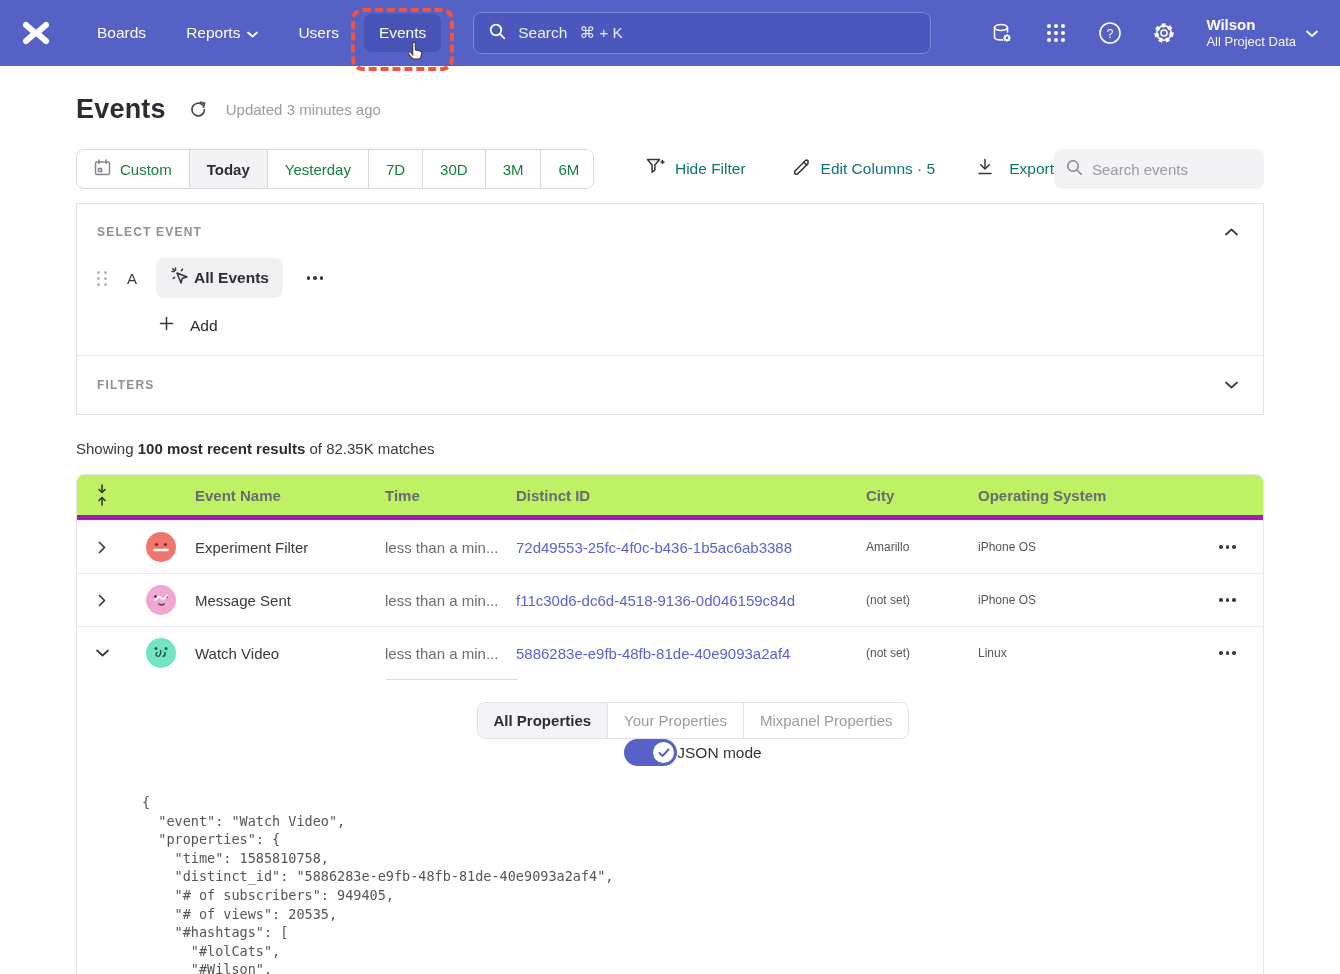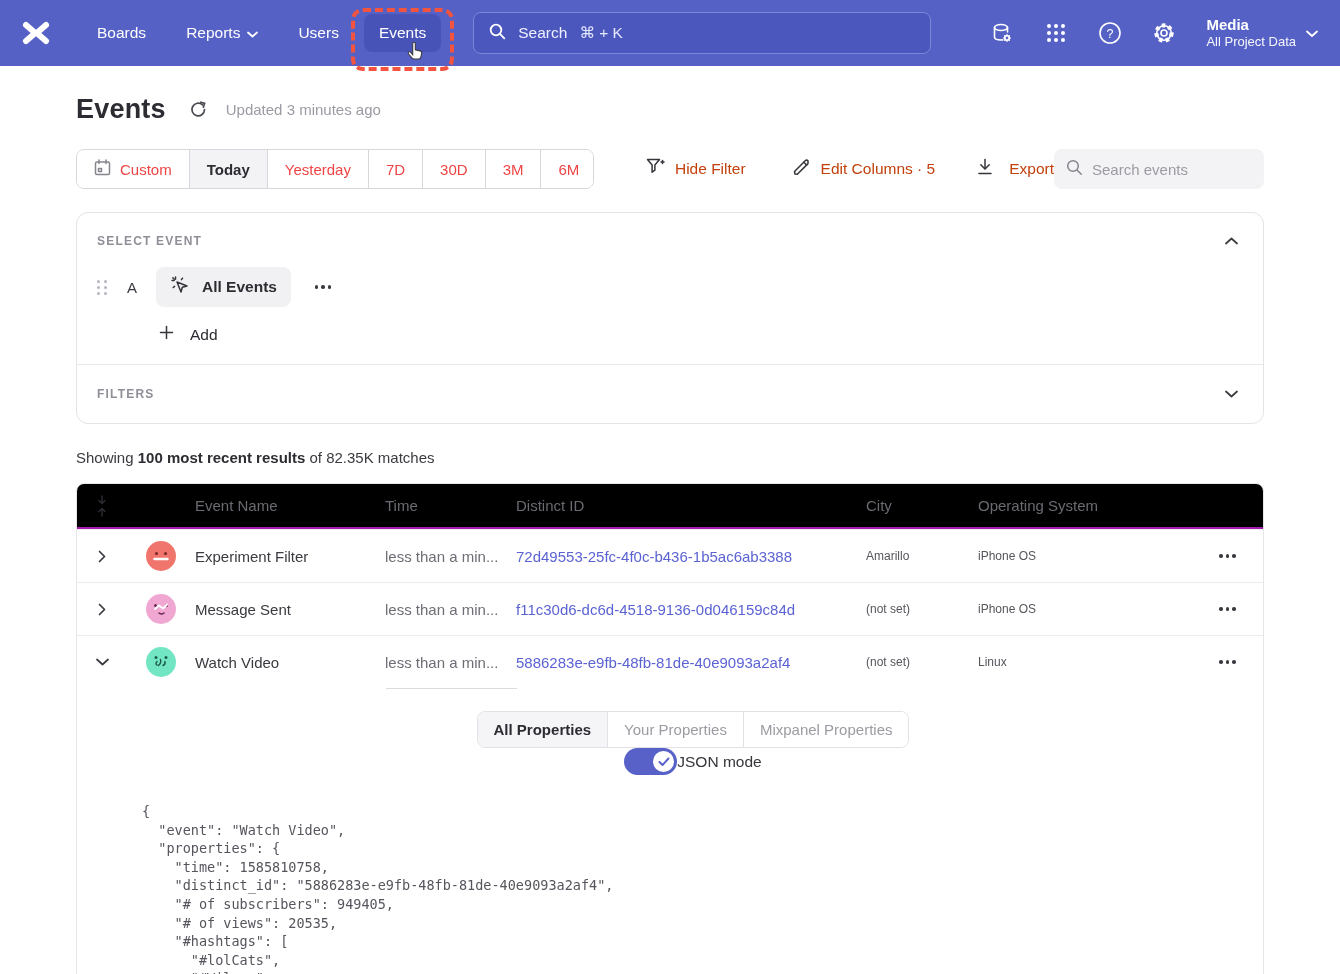--- a/index.html
+++ b/index.html
@@ -30,58 +30,58 @@
   
   .main { padding:0 76px; }
   .page-header { margin-top:28px; display:flex; align-items:center; gap:16px; }
   .page-title { font-size:27px; font-weight:bold; color:#2c2c32; letter-spacing:.2px; }
   .refresh-btn { width:22px; height:22px; display:flex; align-items:center; justify-content:center; cursor:pointer; margin-left:6px; }
   .updated { font-size:15px; color:#9b9ba3; }
 
   
   .controls { margin-top:24px; display:flex; align-items:center; }
   .segmented { display:inline-flex; border:1px solid #d8d8dc; border-radius:8px; overflow:hidden; }
-  .seg { padding:9px 17px; font-size:15px; color:#ef4444; background:#fff; border:none; border-left:1px solid #d8d8dc;
+  .seg { padding:9px 17px; font-size:15px; color:#15803d; background:#fff; border:none; border-left:1px solid #d8d8dc;
          display:flex; align-items:center; gap:9px; cursor:pointer; font-family:inherit; white-space:nowrap; }
   .seg:first-child { border-left:none; }
   .seg.selected { background:#f3f3f5; color:#2c2c32; font-weight:bold; }
-  .tool-btn { display:flex; align-items:center; gap:10px; font-size:15.5px; color:#c2410c; cursor:pointer; white-space:nowrap; }
+  .tool-btn { display:flex; align-items:center; gap:10px; font-size:15.5px; color:#0f766e; cursor:pointer; white-space:nowrap; }
   .dark-icon { stroke:#35353b; fill:none; stroke-width:1.5; stroke-linecap:round; stroke-linejoin:round; }
   .gray-icon { stroke:#85858d; fill:none; stroke-width:1.5; stroke-linecap:round; stroke-linejoin:round; }
   .search-events { margin-left:auto; width:220px; height:40px; background:#f3f3f5; border-radius:8px; display:flex; align-items:center; padding:0 12px; gap:9px; }
   .search-events input { border:none; background:transparent; outline:none; font-size:15px; color:#4c1d95; width:160px; font-family:inherit; }
   .search-events input::placeholder { color:#9b9ba3; }
 
   
-  .query-card { margin-top:23px; border:1px solid #e4e4e8; border-radius:12px; }
+  .query-card { margin-top:14px; border:1px solid #e4e4e8; border-radius:0; }
   .q-section { padding:16px 20px 20px 20px; }
   .q-head { display:flex; align-items:center; justify-content:space-between; }
   .q-label { font-size:12px; letter-spacing:1.2px; color:#8f8f97; font-weight:bold; }
   .chev-btn { width:24px; height:24px; display:flex; align-items:center; justify-content:center; cursor:pointer; }
   .chev-d { stroke:#3a3a40; fill:none; stroke-width:1.7; stroke-linecap:round; stroke-linejoin:round; }
   .event-row { margin-top:14px; display:flex; align-items:center; gap:18px; }
   .drag-handle { display:grid; grid-template-columns:4px 4px; gap:3px; cursor:grab; }
   .drag-handle i { width:3px; height:3px; border-radius:50%; background:#b5b5bd; }
   .row-letter { font-size:15px; color:#3a3a40; width:12px; text-align:center; }
-  .event-chip { background:#f1f1f4; border-radius:8px; padding:8px 14px; display:flex; align-items:center; gap:12px; cursor:pointer; }
+  .event-chip { background:#f1f1f4; border-radius:8px; padding:8px 14px; display:flex; align-items:center; gap:4px; cursor:pointer; }
   .event-chip .chip-label { font-size:15.5px; font-weight:bold; color:#2c2c32; }
   .dots-btn { display:flex; gap:3px; align-items:center; cursor:pointer; padding:6px; }
   .dots-btn i { width:3.5px; height:3.5px; border-radius:50%; background:#3a3a40; }
   .add-row { margin-top:18px; padding-left:62px; display:flex; align-items:center; gap:16px; font-size:15.5px; color:#2c2c32; cursor:pointer; width:fit-content; }
   .q-divider { height:1px; background:#e8e8ec; }
   .filters-section { padding:17px 20px; }
 
   
   .results-line { margin-top:25px; font-size:15px; color:#3a3a40; }
   .results-line b { color:#2c2c32; }
 
   
   .table-card { margin-top:17px; border:1px solid #e6e6e9; border-radius:8px; overflow:hidden; }
   .t-grid { display:grid; grid-template-columns:50px 68px 190px 131px 350px 112px 214px 1fr; align-items:center; }
-  .t-header { background:#000000; height:45px; border-bottom:2px solid #a21caf; }
+  .t-header { background:#bef264; height:45px; border-bottom:5px solid #a21caf;font-weight:bold; }
   .t-header .th { font-size:15px; color:#6a6a72; }
   .t-row { height:53px; border-top:1px solid #ececef; cursor:pointer; }
   .t-row:first-of-type { border-top:none; }
   .cell-center { display:flex; justify-content:center; align-items:center; }
   .avatar { width:30px; height:30px; border-radius:50%; display:flex; align-items:center; justify-content:center; }
   .td-name { font-size:15px; color:#3a3a40; }
   .td-time { font-size:15px; color:#6d6d75; white-space:nowrap; overflow:hidden; }
   .td-link { font-size:15px; color:#5b63d3; cursor:pointer; }
   .td-dim { font-size:12px; color:#55555c; }
 
@@ -187,21 +187,21 @@
       </div>
       <div class="nav-icon">
         <svg width="24" height="24" viewBox="0 0 24 24" fill="none" stroke="#fff">
           <circle cx="12" cy="12" r="7.6" stroke-width="4.2" stroke-dasharray="3.4 3.3"></circle>
           <circle cx="12" cy="12" r="7.2" stroke-width="1.6"></circle>
           <circle cx="12" cy="12" r="3" stroke-width="1.6"></circle>
         </svg>
       </div>
       <div class="project">
         <div>
-          <div class="name">Media</div>
+          <div class="name">Wilson</div>
           <div class="sub">All Project Data</div>
         </div>
         <span>
           <svg width="12" height="8" viewBox="0 0 12 8">
               <polyline class="chev-w" points="1,1.5 6,6 11,1.5"></polyline>
             </svg>
         </span>
       </div>
     </div>
   </div>

